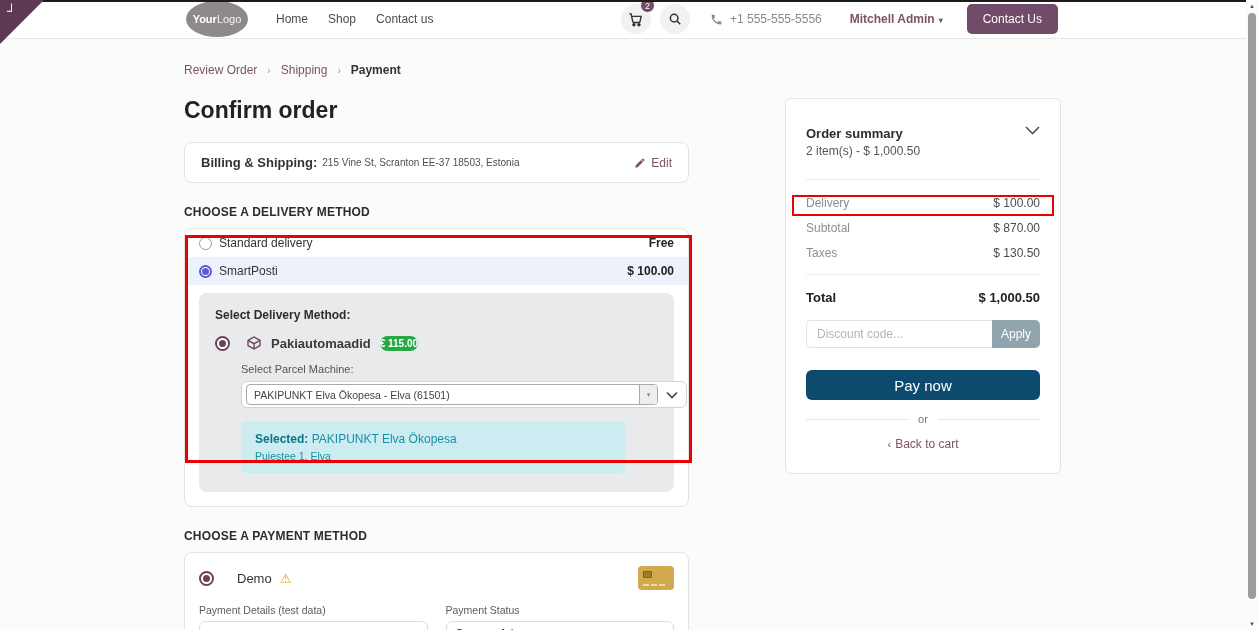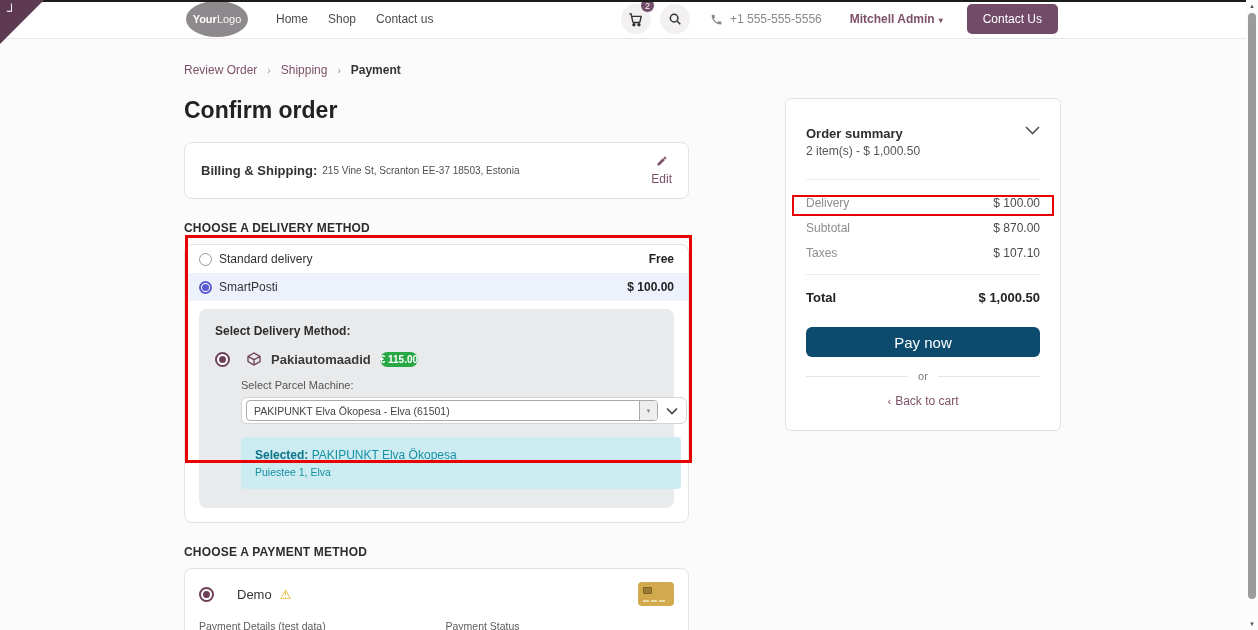--- a/index.html
+++ b/index.html
@@ -44,21 +44,21 @@
   .breadcrumb { font-size:12px; display:flex; align-items:center; gap:10px; margin-top:8px; }
   .breadcrumb .bc-link { color:#7d5268; cursor:pointer; }
   .breadcrumb .bc-sep { color:#9a9a9a; font-size:10px; }
   .breadcrumb .bc-current { color:#333; font-weight:bold; }
   .page-title { font-size:23px; font-weight:bold; color:#222; margin-top:20px; }
 
   .card { background:#fff; border:1px solid #e3e3e3; border-radius:8px; }
   .billing-card { margin-top:18px; padding:12px 16px; display:flex; align-items:center; }
   .billing-label { font-size:13px; font-weight:bold; color:#333; }
   .billing-address { font-size:10px; color:#4f4f4f; margin-left:5px; }
-  .edit-link { margin-left:auto; color:#7d5268; font-size:12px; display:flex; align-items:center; gap:5px; cursor:pointer;flex-direction:column; }
+  .edit-link { margin-left:auto; color:#7d5268; font-size:12px; display:flex; align-items:center; gap:5px; cursor:pointer; }
 
   .section-heading { font-size:12px; font-weight:bold; color:#2c2c2c; margin-top:22px; letter-spacing:.2px; }
 
   .delivery-card { margin-top:9px; overflow:hidden; }
   .dm-row { display:flex; align-items:flex-end; padding:7px 14px; font-size:12px; color:#333; min-height:27px; cursor:pointer; }
   .dm-row .price { margin-left:auto; font-weight:bold; font-size:12px; color:#222; }
   .dm-selected { background:#edf1fb; }
   .radio { width:13px; height:13px; border-radius:50%; border:1px solid #9a9a9a; background:#fff; margin-right:7px; flex:none; }
   .radio-blue { border:2px solid #5a5ad2; position:relative; }
   .radio-blue::after { content:""; position:absolute; inset:1px; border-radius:50%; background:#5a5ad2; }
@@ -72,21 +72,21 @@
   .price-badge { background:#28a745; color:#fff; font-size:10px; font-weight:bold; padding:2px 0; border-radius:9px; }
   .sub-label { font-size:11px; color:#555; margin:12px 0 6px 26px; }
   .select-wrap { margin-left:26px; width:446px; background:#fff; border:1px solid #d4d4d4; border-radius:6px;
     height:27px; display:flex; align-items:center; padding:0 8px 0 4px; cursor:pointer; }
   .select2-box { flex:1; border:1px solid #aaa; border-radius:4px; height:21px; display:flex; align-items:center;
     background:#fff; overflow:hidden; }
   .select2-text { font-size:10.5px; color:#444; padding-left:7px; flex:1; white-space:nowrap; }
   .select2-arrow { width:18px; height:19px; background:#eee; border-left:1px solid #aaa; color:#888;
     font-size:7px; display:flex; align-items:center; justify-content:center; }
   .native-caret { margin-left:8px; color:#444; font-size:9px; }
-  .info-box { margin:13px 0 4px 26px; width:440px; background:#cdecf2; border-radius:4px; padding:11px 14px; }
+  .info-box { margin:13px 0 4px 26px; width:384px; background:#cdecf2; border-radius:4px; padding:11px 14px; }
   .info-line1 { font-size:12px; color:#1691a4; }
   .info-line1 b { color:#0d7386; }
   .info-line2 { font-size:10.5px; color:#1691a4; margin-top:4px; }
 
   .payment-card { margin-top:9px; padding:13px 14px 14px 14px; }
   .pay-provider-row { display:flex; align-items:center; }
   .provider-name { font-size:13px; color:#333; margin-right:8px;margin-left:14px; }
   .warn { color:#e3a70f; font-size:13px; }
   .cc-icon { margin-left:auto; width:36px; height:24px; background:#d2a94c; border-radius:4px; position:relative; }
   .cc-icon .chip { position:absolute; left:5px; top:5px; width:9px; height:7px; background:#9b7c32; border:1px solid #7d6224; border-radius:1px; }
@@ -305,26 +305,30 @@
   <div class="os-row">
     <span class="lbl">Delivery</span>
     <span class="val">$ 100.00</span>
   </div>
   <div class="os-row">
     <span class="lbl">Subtotal</span>
     <span class="val">$ 870.00</span>
   </div>
   <div class="os-row">
     <span class="lbl">Taxes</span>
-    <span class="val">$ 107.10</span>
+    <span class="val">$ 130.50</span>
   </div>
   <hr class="os-divider" style="margin:13px 0 0 0;">
   <div class="os-total">
     <span>Total</span>
     <span class="val">$ 1,000.50</span>
+  </div>
+  <div class="discount-row">
+    <input class="discount-input" type="text" placeholder="Discount code..." style="">
+    <button class="apply-btn">Apply</button>
   </div>
   <button class="paynow-btn">Pay now</button>
   <div class="or-sep">
       <span>or</span>
     </div>
   <div class="back-link">
     <span class="ch">‹</span><span>Back to cart</span>
   </div>
 </div>
 

